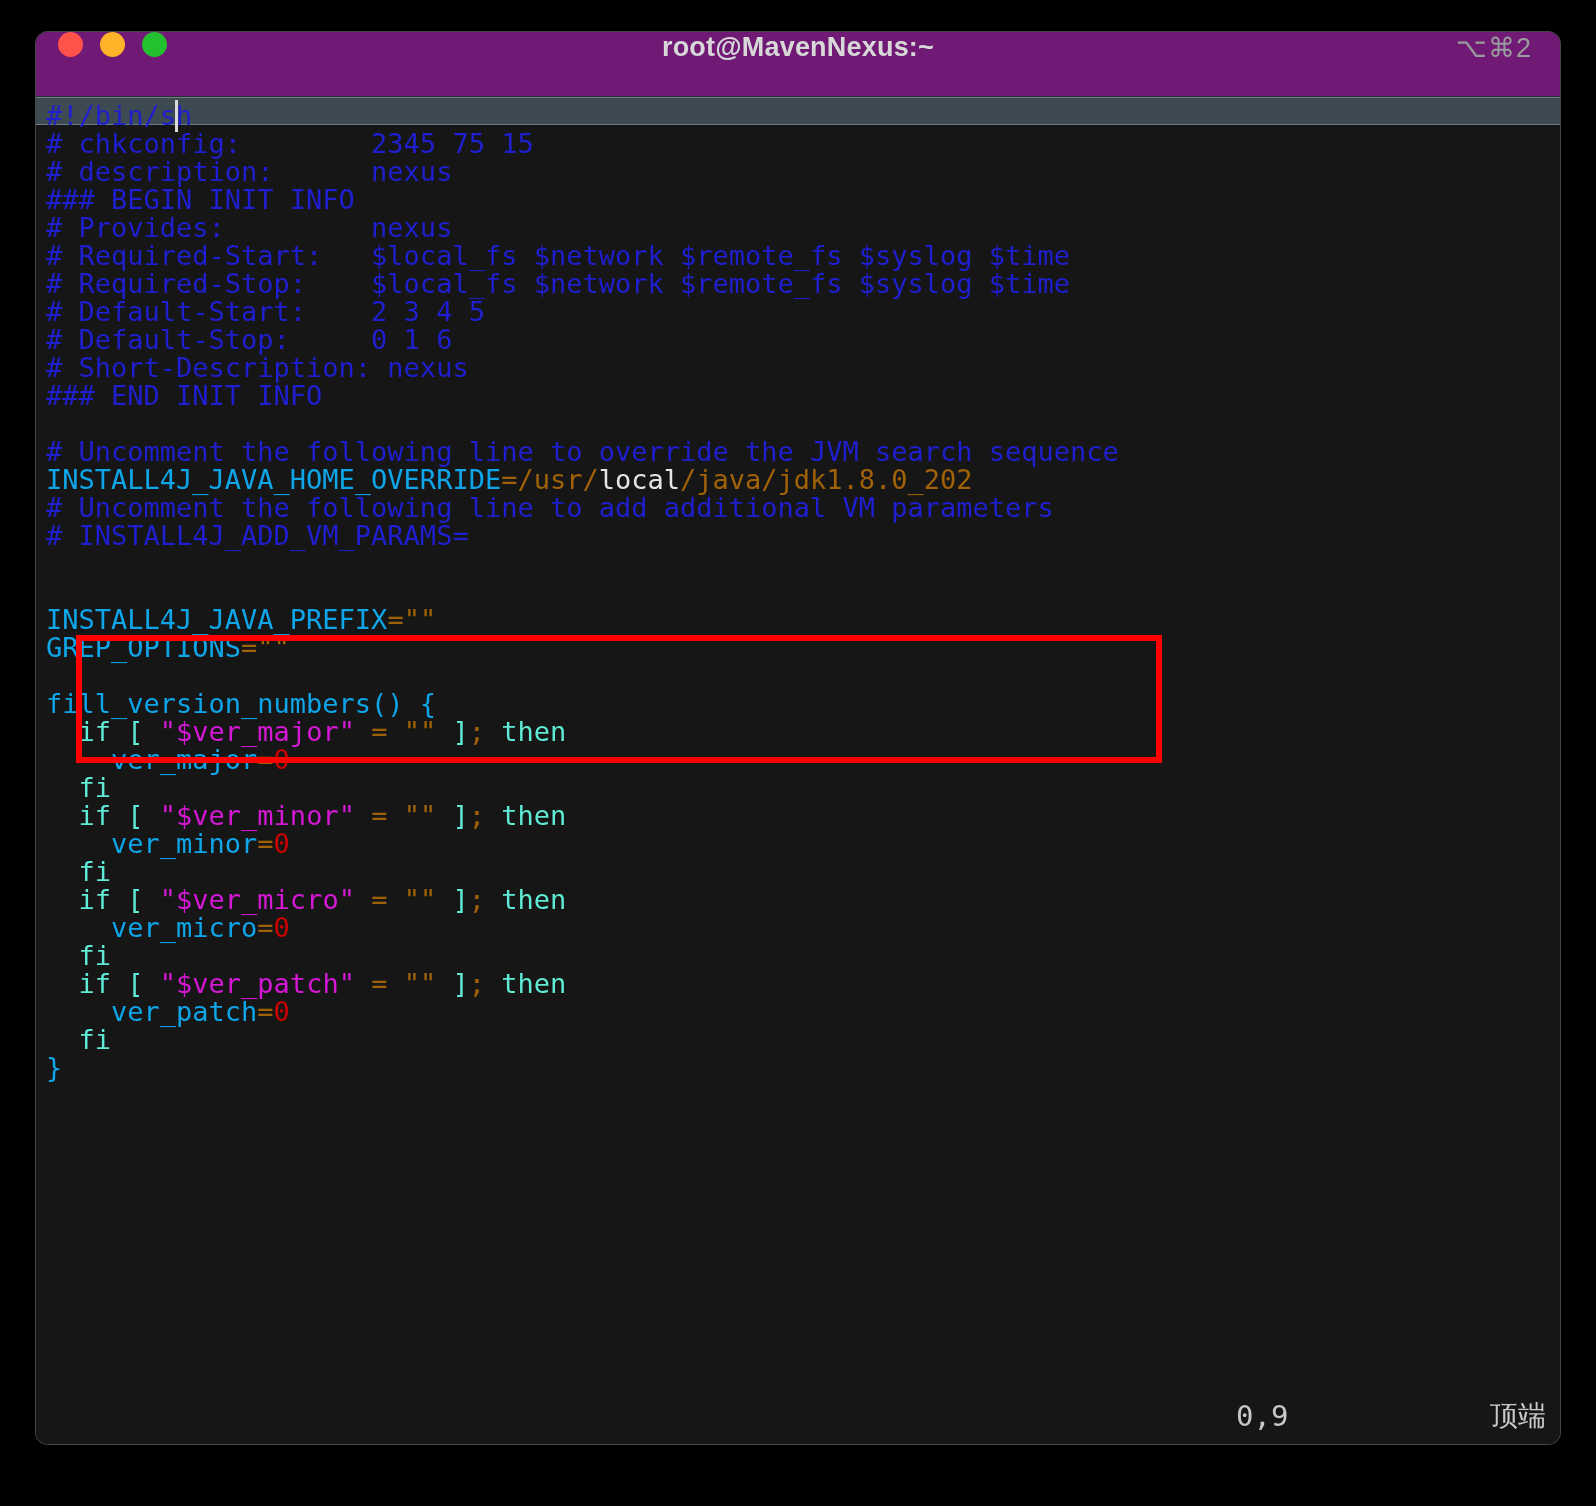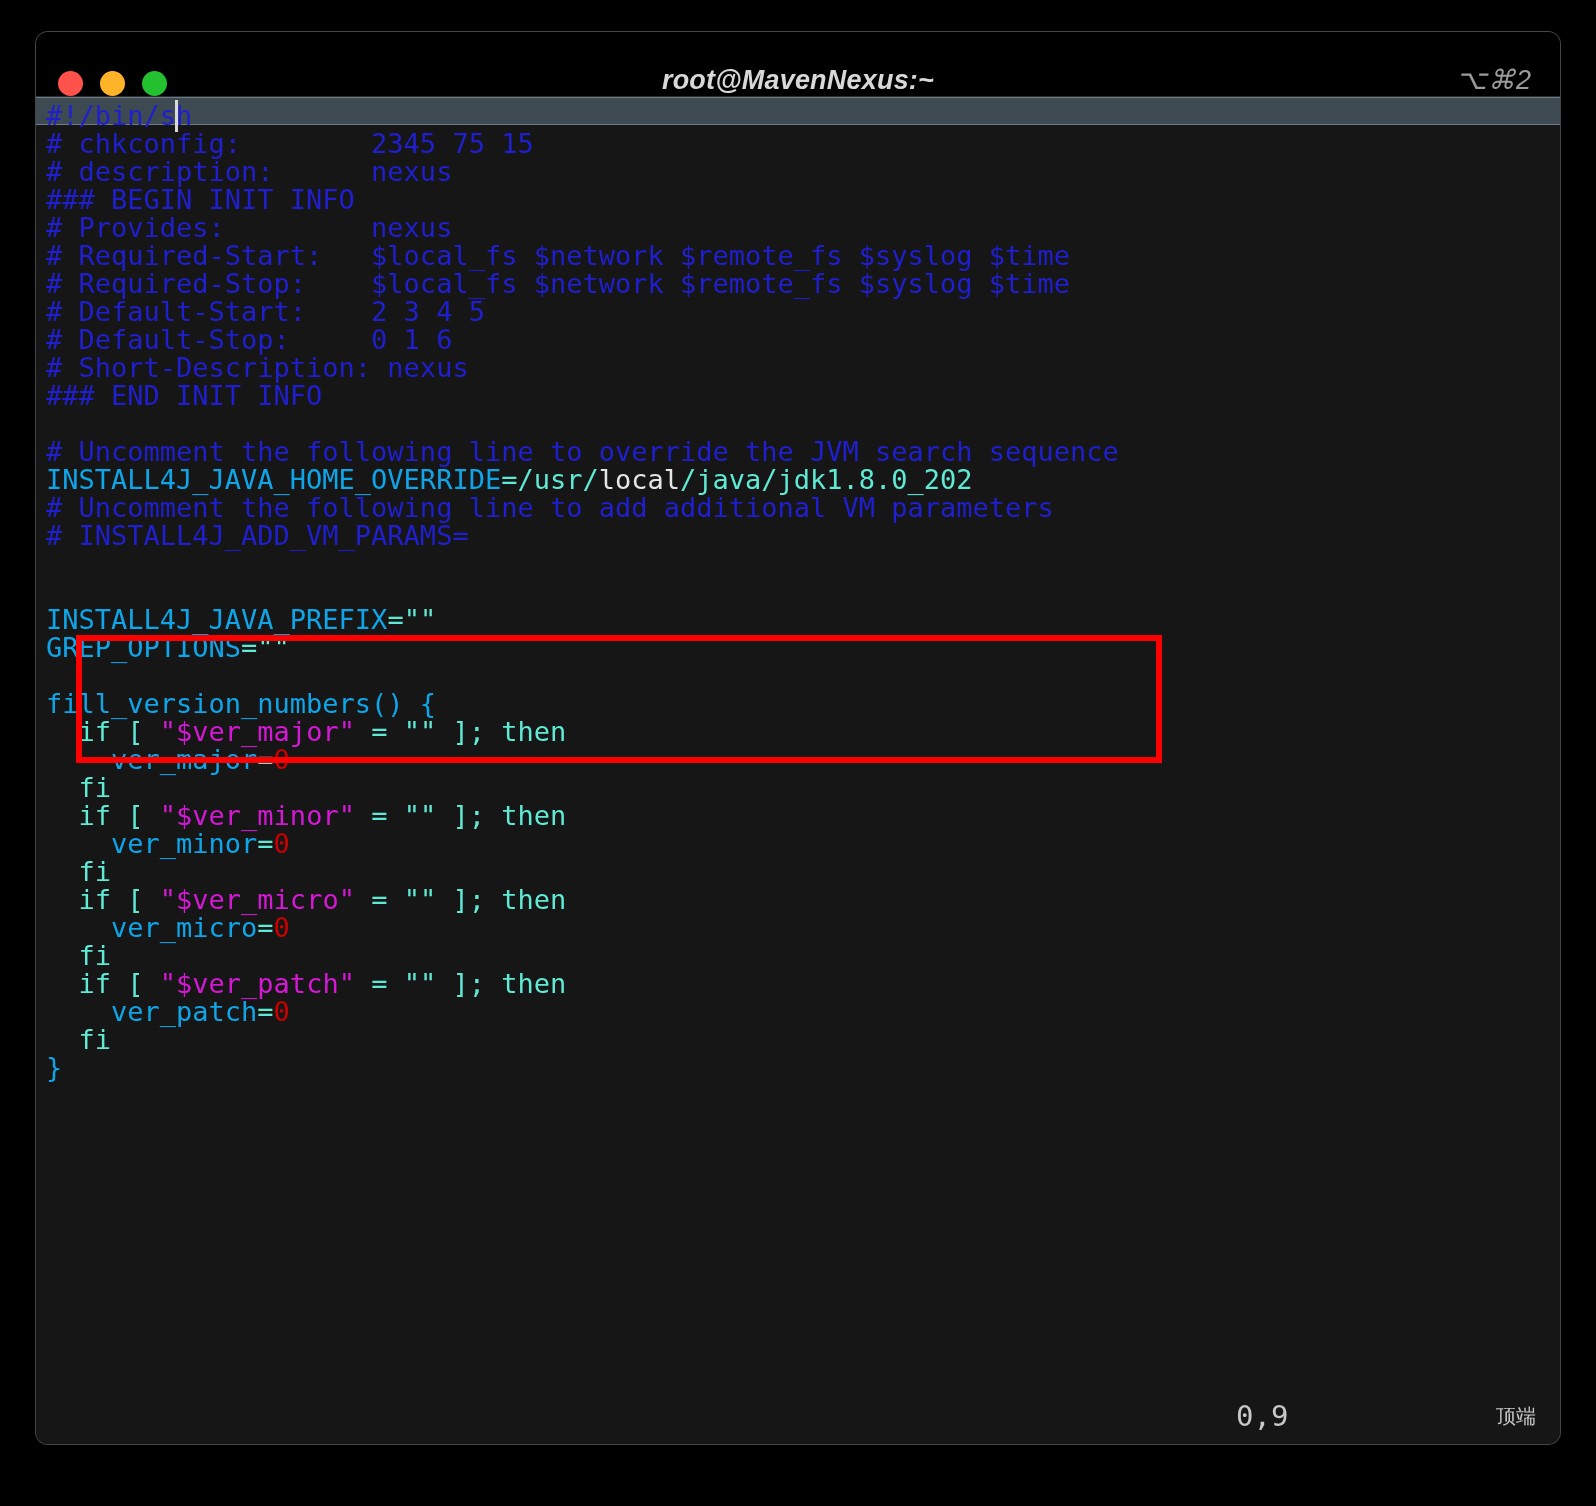--- a/index.html
+++ b/index.html
@@ -23,25 +23,24 @@
     box-shadow: 0 0 0 1px rgba(200,200,200,0.35);
     overflow: hidden;
     display: flex;
     flex-direction: column;
   }
 
   .titlebar {
     position: relative;
     height: 64px;
     flex: 0 0 64px;
-    background: #000000;
+    background: #701a75;
     display: flex;
-    align-items: flex-end;
+    align-items: flex-start;
     border-bottom: 1px solid #2c2d2e;
-    font-style: italic;
   }
 
   .traffic {
     display: flex;
     align-items: center;
     gap: 17px;
     padding-left: 22px;
   }
   .dot {
     width: 25px;
@@ -115,21 +114,21 @@
     margin-left: -1.5px;
     margin-right: -1.5px;
   }
 
   
   .c-comment { color: #1f1fd0; }
   .c-ident   { color: #0ea5e9; }
   .c-string  { color: #d518d5; }
   .c-kw      { color: #5eead4; }
   .c-num     { color: #cc0000; }
-  .c-plain   { color: #5eead4; }
+  .c-plain   { color: #a16207; }
   .c-path    { color: #e5e5e5; }
 
   .redbox {
     position: absolute;
     left: 40px;
     top: 538px;
     width: 1086px;
     height: 128px;
     border: 6px solid #ff0000;
     box-sizing: border-box;
@@ -147,23 +146,23 @@
     font-family: "DejaVu Sans Mono", monospace;
     font-size: 29px;
     color: #c8c8c8;
   }
   .status-pos {
     position: absolute;
     left: 1200px;
   }
   .status-loc {
     position: absolute;
-    right: 24px;
+    right: 14px;
     font-family: "DejaVu Sans", sans-serif;
-    font-size: 20px;
+    font-size: 28px;
     color: #c8c8c8;
   }
 </style>
 </head>
 <body>
 
 <div class="window">
 
   <div class="titlebar">
     <div class="traffic">

